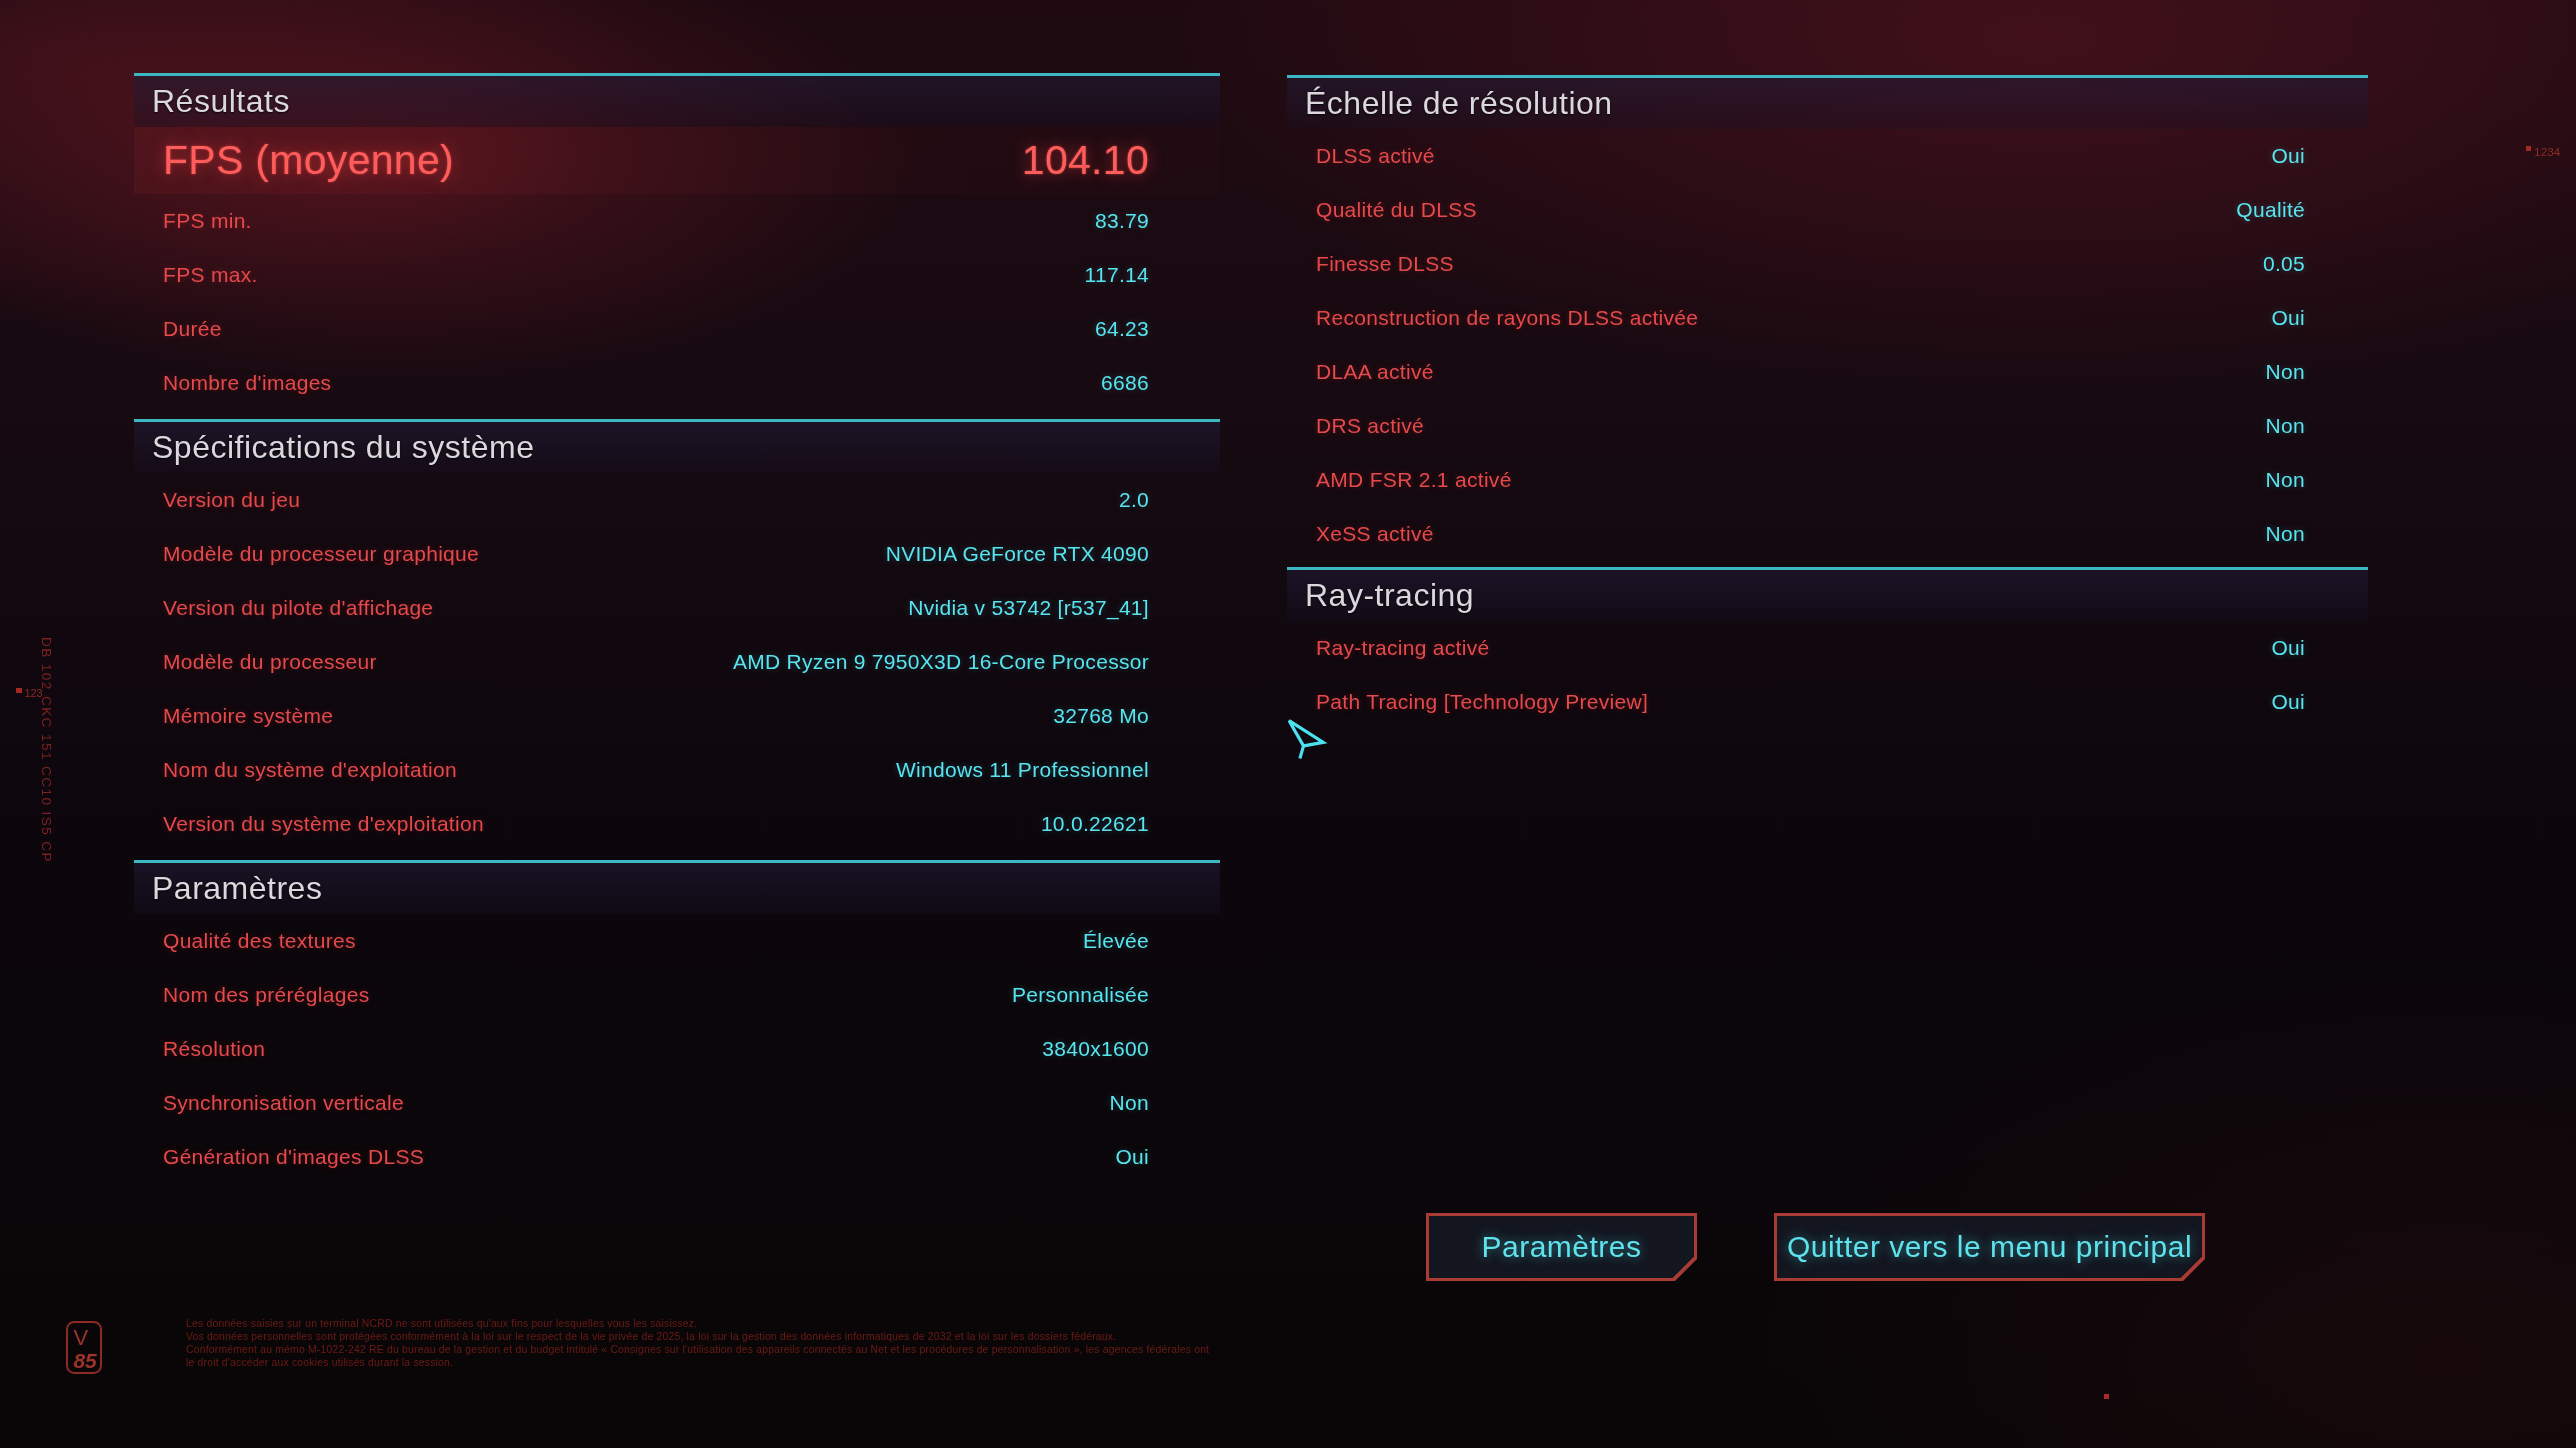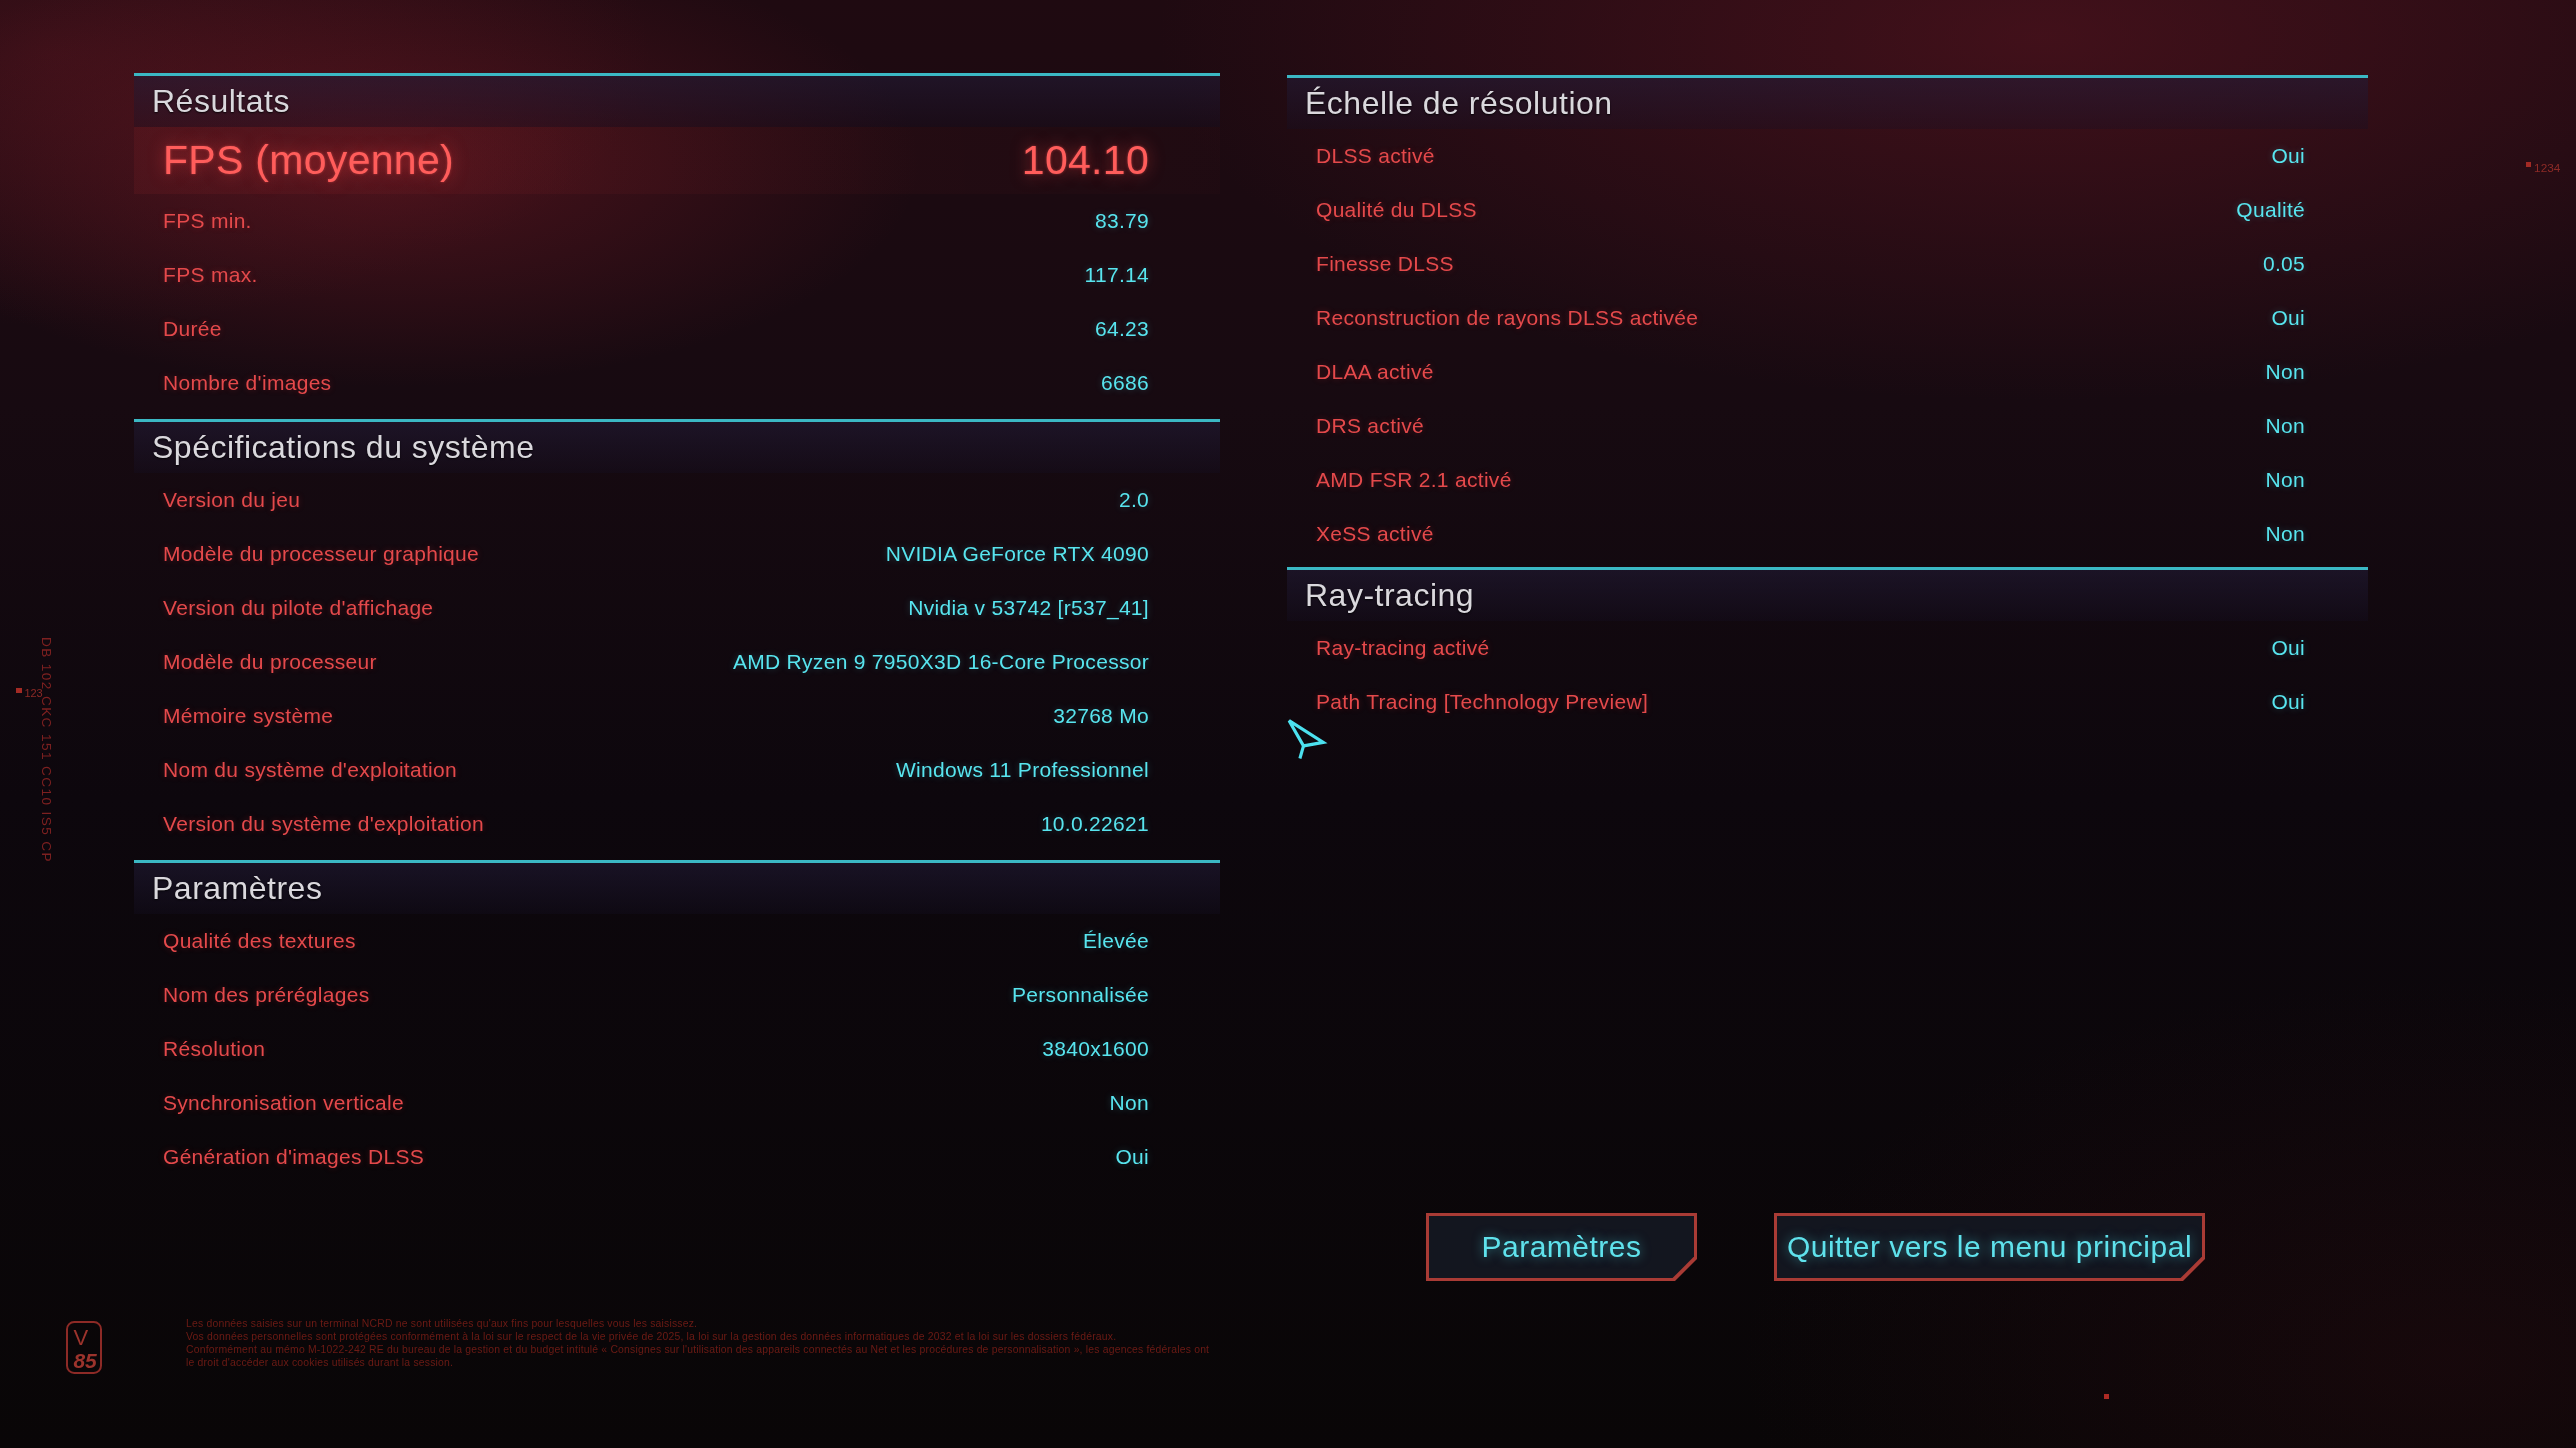--- a/index.html
+++ b/index.html
@@ -68,21 +68,21 @@
     color:#6d1b15;font-size:10.4px;line-height:13px;letter-spacing:0.2px;
   }
   .vtext{
     position:absolute;left:54px;top:637px;
     transform:rotate(90deg);transform-origin:0 0;
     color:#7d2020;font-size:13.6px;letter-spacing:1.4px;white-space:nowrap;
   }
   .marker{position:absolute;display:flex;align-items:flex-start;gap:2.7px;color:#8d2a26;}
   .marker .sq{width:5.4px;height:5.4px;background:#a32a24;margin-top:0.9px;}
   .marker-left{left:16.3px;top:687px;font-size:11px;}
-  .marker-right{left:2526px;top:161px;font-size:11.8px;}
+  .marker-right{left:2526px;top:145px;font-size:11.8px;}
   .trn{position:absolute;left:1095px;top:1428px;display:flex;align-items:center;gap:14px;margin-top:44px;}
   .trn-flag{width:40px;height:10px;background:#7e1d1d;clip-path:polygon(0 0,0 100%,100% 45%);}
   .trn-text{color:#8c2424;font-size:17px;letter-spacing:1.4px;}
   .reddot{position:absolute;left:2104px;top:1394px;width:5.4px;height:4.5px;background:#ad2a24;}
   .cursor{position:absolute;left:1286px;top:718px;width:44px;height:45px;}
 </style>
 </head>
 <body>
 
 <div class="screen">

